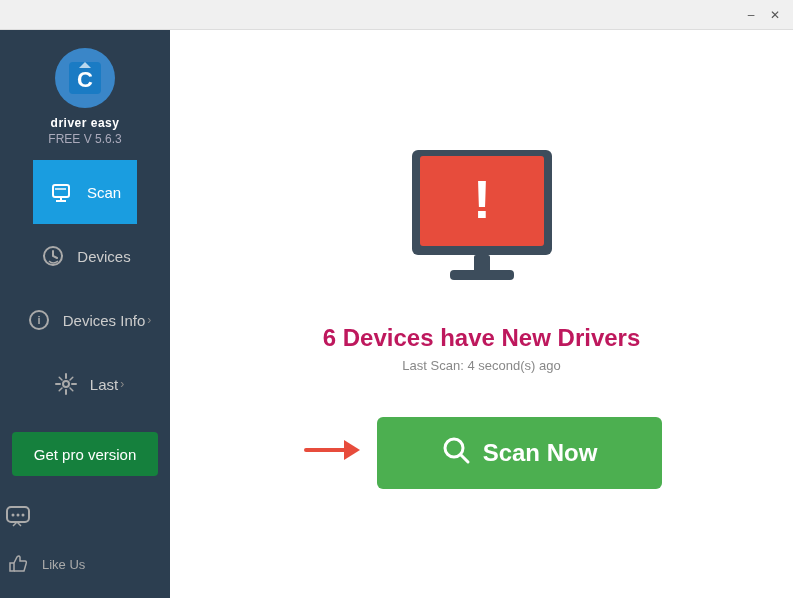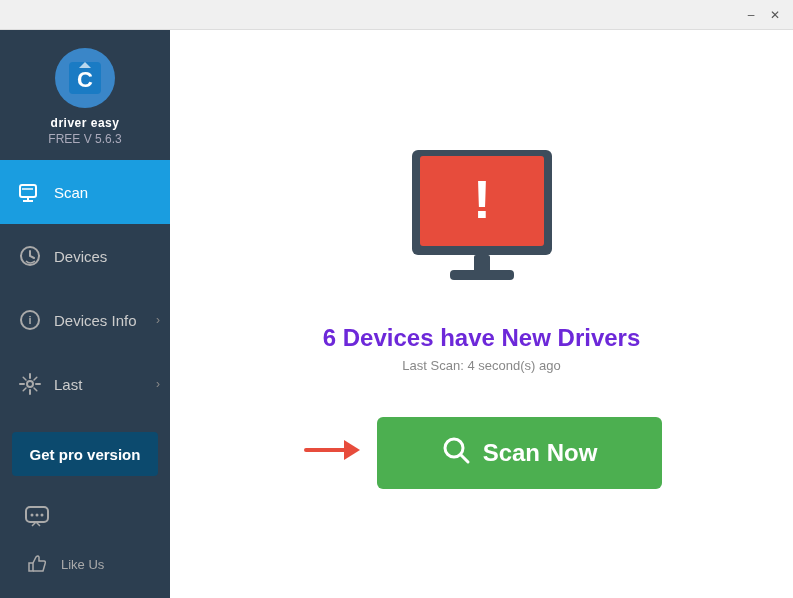--- a/index.html
+++ b/index.html
@@ -79,20 +79,21 @@
     .logo-version {
       color: #aab;
       font-size: 12px;
       margin-top: 2px;
     }
 
     .sidebar-nav {
       flex: 1;
       display: flex;
       flex-direction: column;
+      align-items: center;
     }
 
     .nav-item {
       display: flex;
       align-items: center;
       padding: 0 16px;
       height: 64px;
       color: #ccc;
       font-size: 15px;
       cursor: pointer;
@@ -114,41 +115,41 @@
     }
     .nav-item .nav-chevron {
       position: absolute;
       right: 10px;
       font-size: 12px;
       color: #888;
     }
 
     .get-pro-btn {
       margin: 16px 12px;
-      background: #0c4a6e;
+      background: #15803d;
       color: #fff;
       border: none;
       border-radius: 4px;
       height: 44px;
       font-size: 15px;
-      font-weight: bold;
+      font-weight: normal;
       cursor: pointer;
       width: calc(100% - 24px);
     }
 
     
     .sidebar-bottom {
       display: flex;
       flex-direction: column;
       padding-bottom: 10px;
     }
     .sidebar-bottom-item {
       display: flex;
       align-items: center;
-      padding: 10px 23px;
+      padding: 10px 4px;
       color: #aaa;
       font-size: 13px;
       cursor: pointer;
     }
     .sidebar-bottom-item .nav-icon {
       width: 28px;
       height: 28px;
       margin-right: 10px;
       display: flex;
       align-items: center;
@@ -179,21 +180,21 @@
     }
     .monitor-svg {
       width: 180px;
       height: 160px;
     }
 
     
     .alert-title {
       font-size: 24px;
       font-weight: bold;
-      color: #6d28d9;
+      color: #be185d;
       margin-bottom: 6px;
       text-align: left;
     }
     .last-scan-text {
       font-size: 13px;
       color: #888;
       margin-bottom: 44px;
       text-align: center;
     }
 

